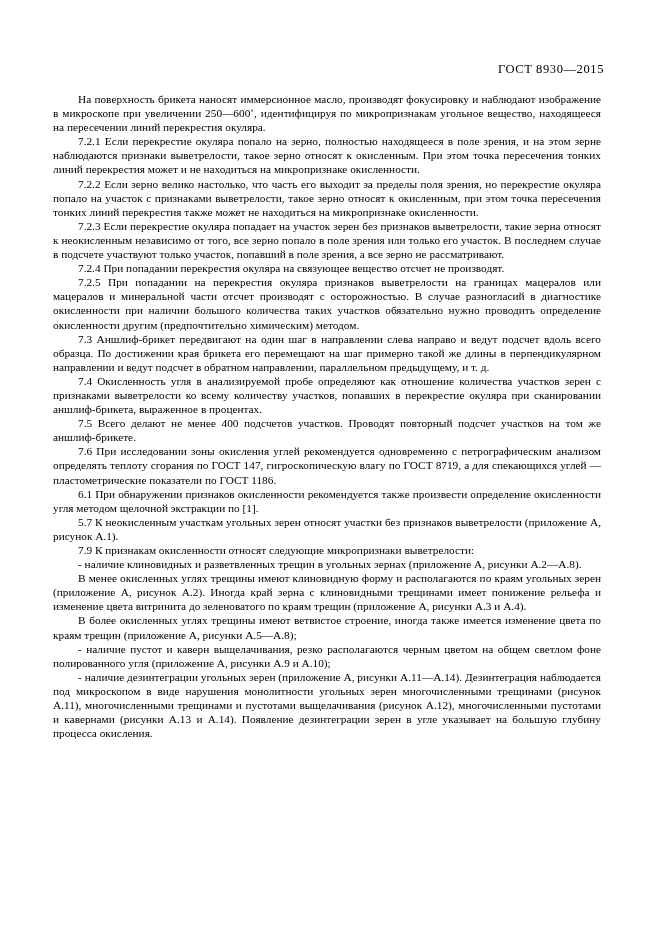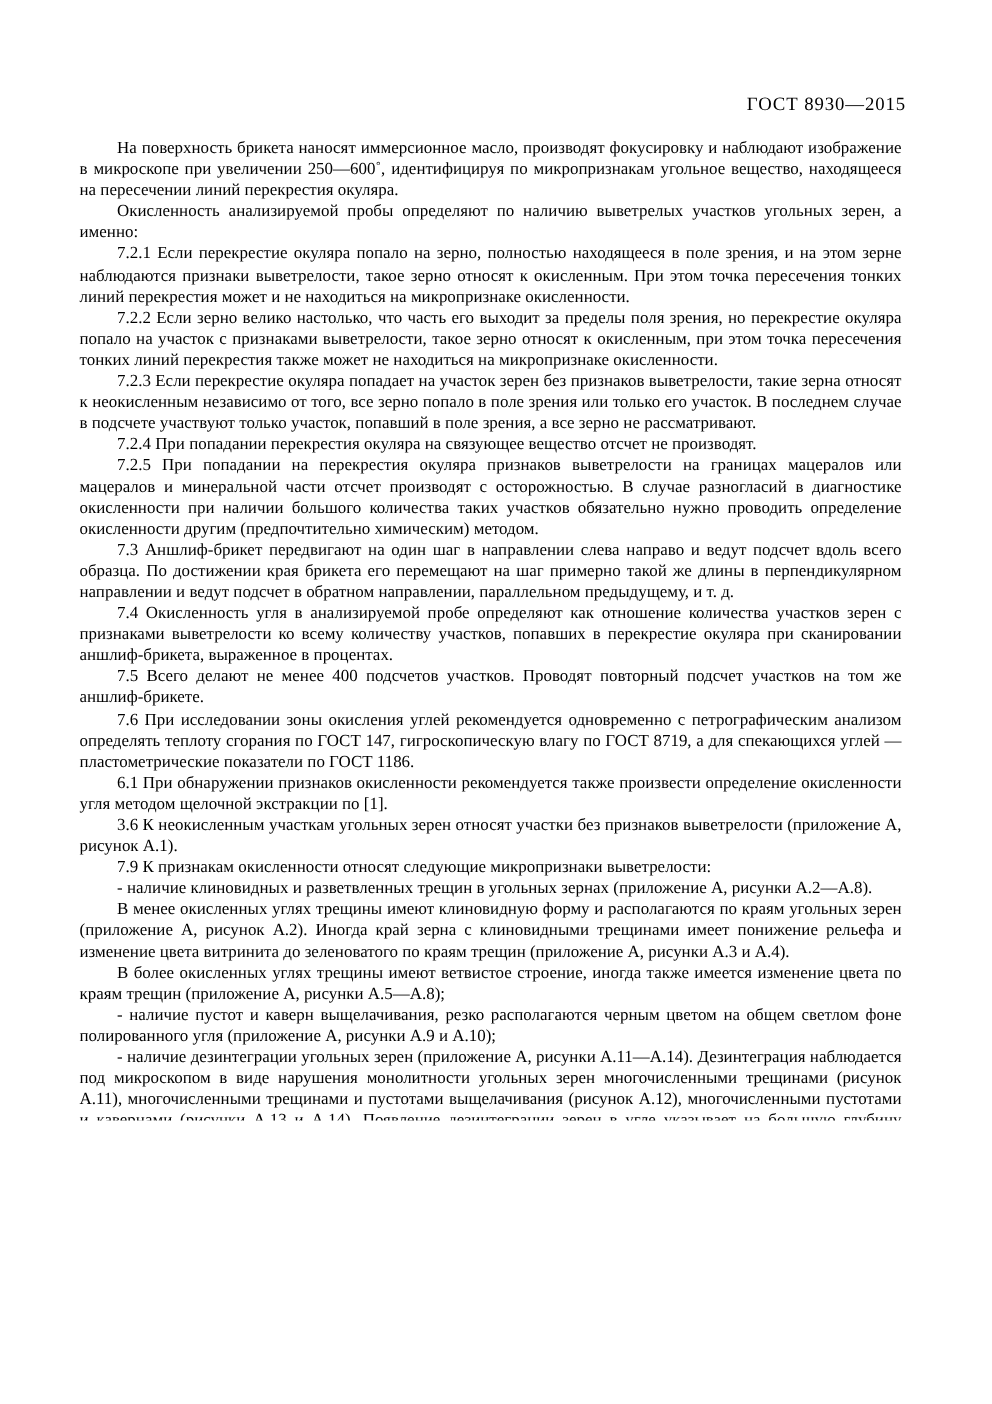--- a/index.html
+++ b/index.html
@@ -59,32 +59,31 @@
 </style>
 </head>
 <body>
 
 <div class="page">
 
   <div class="header">ГОСТ 8930—2015</div>
 
   <div class="content">
     <p class="ind">На поверхность брикета наносят иммерсионное масло, производят фокусировку и наблюдают изображение в микроскопе при увеличении 250—600˚, идентифицируя по микропризнакам угольное вещество, находящееся на пересечении линий перекрестия окуляра.</p>
-    <p class="ind">Окисленность анализируемой пробы определяют по наличию выветрелых участков угольных зерен, а именно:</p>
     <p class="clause">7.2.1  Если перекрестие окуляра попало на зерно, полностью находящееся в поле зрения, и на этом зерне наблюдаются признаки выветрелости, такое зерно относят к окисленным. При этом точка пересечения тонких линий перекрестия может и не находиться на микропризнаке окисленности.</p>
     <p class="clause">7.2.2  Если зерно велико настолько, что часть его выходит за пределы поля зрения, но перекрестие окуляра попало на участок с признаками выветрелости, такое зерно относят к окисленным, при этом точка пересечения тонких линий перекрестия также может не находиться на микропризнаке окисленности.</p>
     <p class="clause">7.2.3  Если перекрестие окуляра попадает на участок зерен без признаков выветрелости, такие зерна относят к неокисленным независимо от того, все зерно попало в поле зрения или только его участок. В последнем случае в подсчете участвуют только участок, попавший в поле зрения, а все зерно не рассматривают.</p>
     <p class="clause">7.2.4  При попадании перекрестия окуляра на связующее вещество отсчет не производят.</p>
     <p class="clause">7.2.5  При попадании на перекрестия окуляра признаков выветрелости на границах мацералов или мацералов и минеральной части отсчет производят с осторожностью. В случае разногласий в диагностике окисленности при наличии большого количества таких участков обязательно нужно проводить определение окисленности другим (предпочтительно химическим) методом.</p>
     <p class="clause">7.3  Аншлиф-брикет передвигают на один шаг в направлении слева направо и ведут подсчет вдоль всего образца. По достижении края брикета его перемещают на шаг примерно такой же длины в перпендикулярном направлении и ведут подсчет в обратном направлении, параллельном предыдущему, и т. д.</p>
     <p class="clause">7.4  Окисленность угля в анализируемой пробе определяют как отношение количества участков зерен с признаками выветрелости ко всему количеству участков, попавших в перекрестие окуляра при сканировании аншлиф-брикета, выраженное в процентах.</p>
     <p class="clause">7.5  Всего делают не менее 400 подсчетов участков. Проводят повторный подсчет участков на том же аншлиф-брикете.</p>
     <p class="clause">7.6  При исследовании зоны окисления углей рекомендуется одновременно с петрографическим анализом определять теплоту сгорания по ГОСТ 147, гигроскопическую влагу по ГОСТ 8719, а для спекающихся углей — пластометрические показатели по ГОСТ 1186.</p>
     <p class="clause">6.1  При обнаружении признаков окисленности рекомендуется также произвести определение окисленности угля методом щелочной экстракции по [1].</p>
-    <p class="clause">3.6  К неокисленным участкам угольных зерен относят участки без признаков выветрелости (приложение А, рисунок А.1).</p>
+    <p class="clause">5.7  К неокисленным участкам угольных зерен относят участки без признаков выветрелости (приложение А, рисунок А.1).</p>
     <p class="clause">7.9  К признакам окисленности относят следующие микропризнаки выветрелости:</p>
     <p class="dash">- наличие клиновидных и разветвленных трещин в угольных зернах (приложение А, рисунки А.2—А.8).</p>
     <p class="ind">В менее окисленных углях трещины имеют клиновидную форму и располагаются по краям угольных зерен (приложение А, рисунок А.2). Иногда край зерна с клиновидными трещинами имеет понижение рельефа и изменение цвета витринита до зеленоватого по краям трещин (приложение А, рисунки А.3 и А.4).</p>
     <p class="ind">В более окисленных углях трещины имеют ветвистое строение, иногда также имеется изменение цвета по краям трещин (приложение А, рисунки А.5—А.8);</p>
     <p class="dash">- наличие пустот и каверн выщелачивания, резко располагаются черным цветом на общем светлом фоне полированного угля (приложение А, рисунки А.9 и А.10);</p>
     <p class="dash">- наличие дезинтеграции угольных зерен (приложение А, рисунки А.11—А.14). Дезинтеграция наблюдается под микроскопом в виде нарушения монолитности угольных зерен многочисленными трещинами (рисунок А.11), многочисленными трещинами и пустотами выщелачивания (рисунок А.12), многочисленными пустотами и кавернами (рисунки А.13 и А.14). Появление дезинтеграции зерен в угле указывает на большую глубину процесса окисления.</p>
   </div>
 
   <div class="pagenum">3</div>
 

